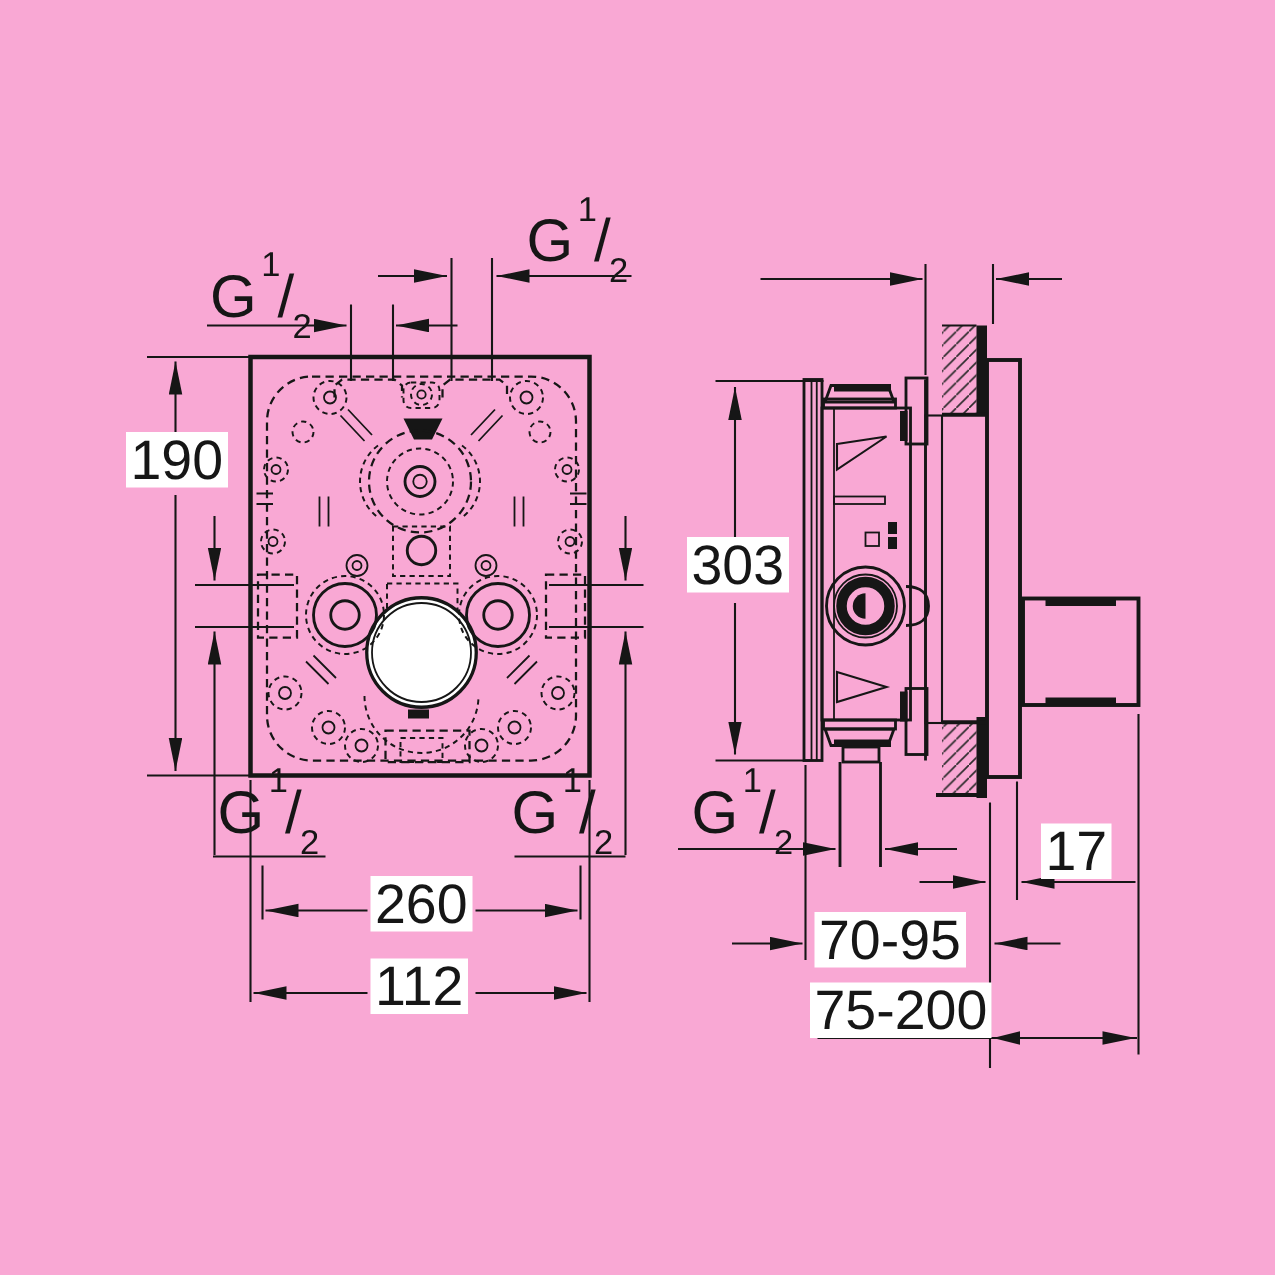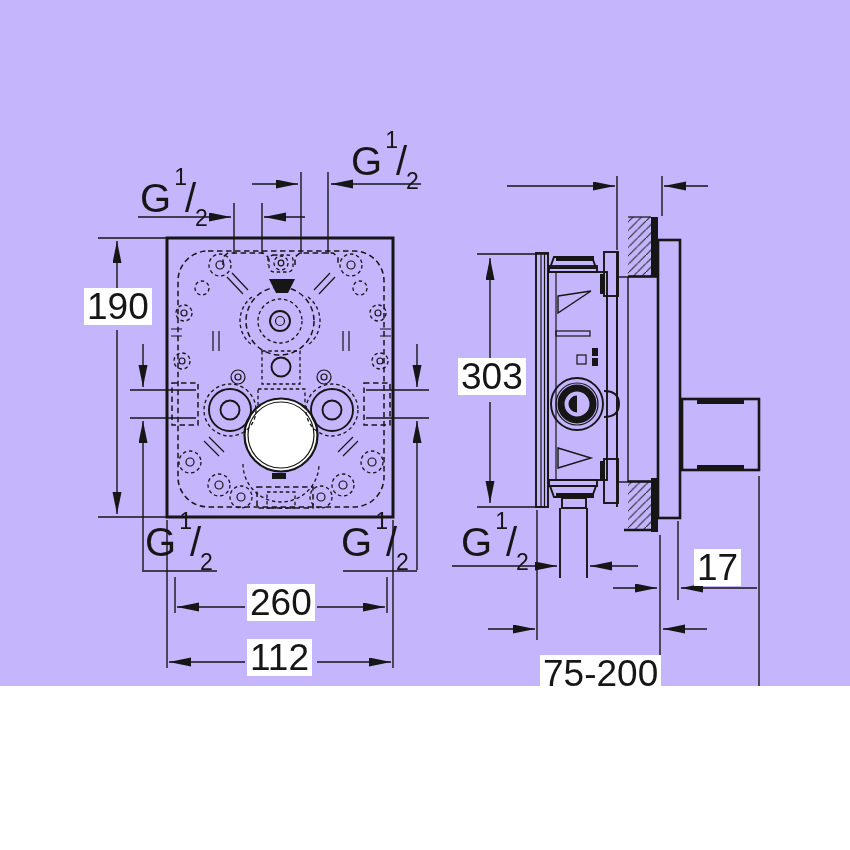--- a/index.html
+++ b/index.html
@@ -1,16 +1,16 @@
 <!DOCTYPE html>
 <html><head>
 <meta charset="utf-8">
 <style>
   html,body{margin:0;padding:0;background:#fff;}
-  .canvas{position:relative;width:850px;height:686px;background:#c4b5fd;overflow:hidden;
+  .canvas{position:relative;width:850px;height:850px;background:#f9a8d4;overflow:hidden;
           font-family:"Liberation Sans", sans-serif;color:#161616;}
   svg{position:absolute;left:0;top:0;}
   .lbl{position:absolute;line-height:1;white-space:nowrap;color:#161616;}
   .dim{font-size:37px;background:#fff;padding:0 3px;}
   .glabel{font-size:40px;}
   .glabel sup{font-size:23px;position:relative;top:-13px;margin-left:3px;}
   .glabel .sl{margin-left:-2px;}
   .glabel sub{font-size:23px;position:relative;top:5px;margin-left:-1px;}
   
   .ln{stroke:#161616;stroke-width:1.4;fill:none;}
@@ -269,15 +269,16 @@
 
 <div class="lbl glabel" style="left:341px;top:522px"><span>G</span><sup>1</sup><span class="sl">/</span><sub>2</sub></div>
 
 <div class="lbl glabel" style="left:461px;top:522px"><span>G</span><sup>1</sup><span class="sl">/</span><sub>2</sub></div>
 
 <div class="lbl dim" style="left:84px;top:288px">190</div>
 <div class="lbl dim" style="left:247px;top:584px">260</div>
 <div class="lbl dim" style="left:247px;top:639px">112</div>
 <div class="lbl dim" style="left:458px;top:358px">303</div>
 <div class="lbl dim" style="left:694px;top:549px">17</div>
+<div class="lbl dim" style="left:543px;top:608px">70-95</div>
 <div class="lbl dim" style="left:540px;top:655px">75-200</div>
 
 </div>
 
 </body></html>

